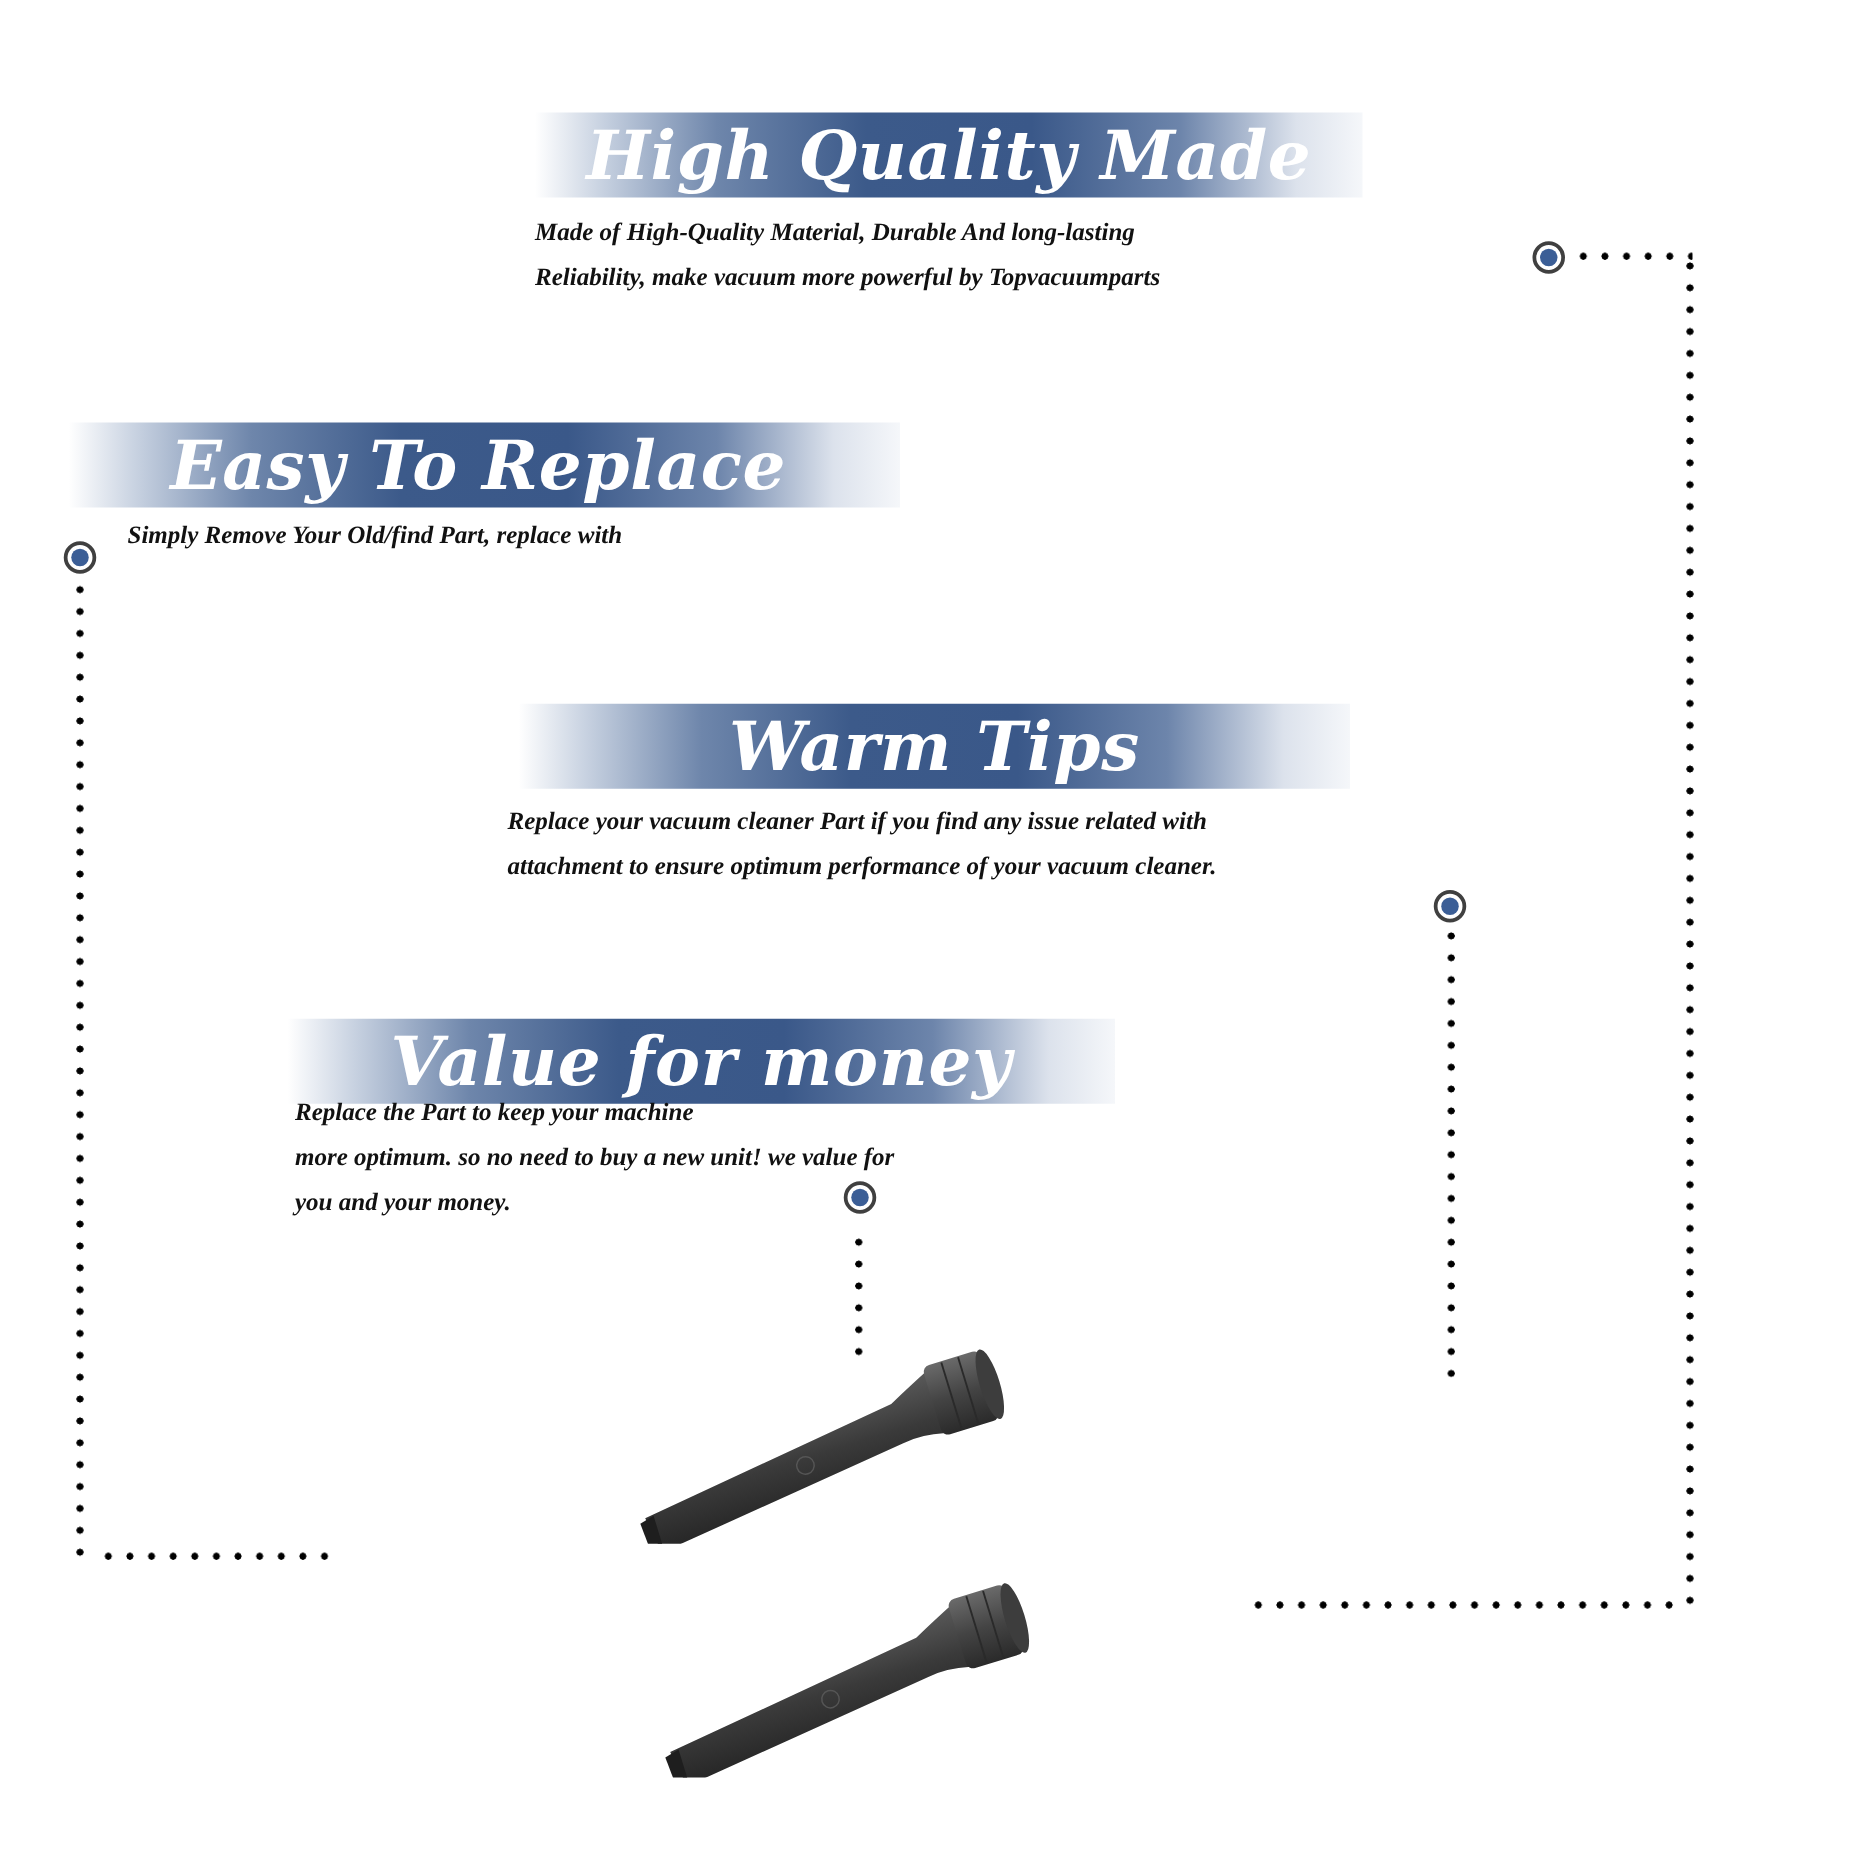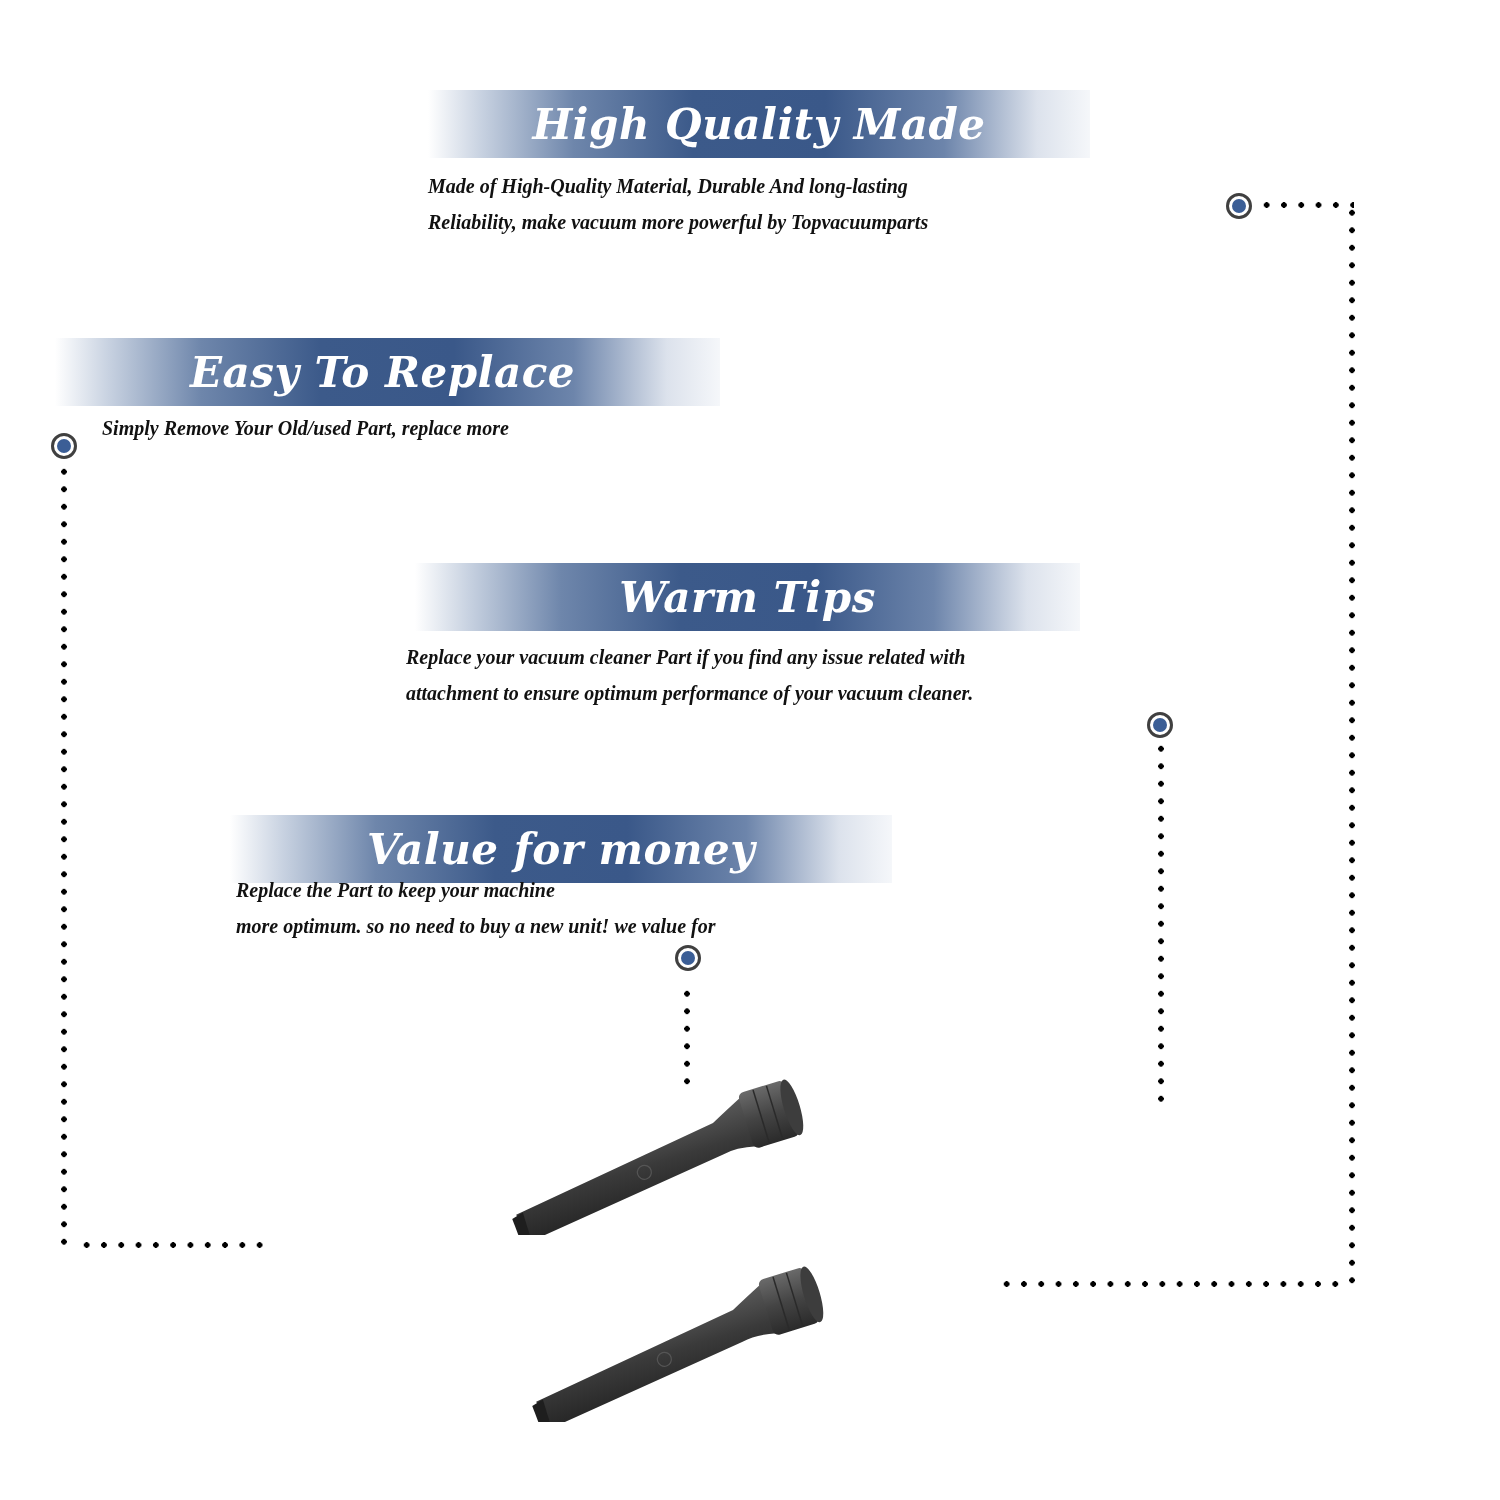--- a/index.html
+++ b/index.html
@@ -14,21 +14,21 @@
         #6e86ab 22%,
         #3c5a8a 40%,
         #3a5889 60%,
         #6d85ab 78%,
         rgba(220,226,236,1) 92%,
         rgba(245,247,250,1) 100%);
       display: flex; align-items: center; justify-content: center;
     }
     .banner-title {
       color: #ffffff; font-style: italic; font-weight: bold;
-      font-size: 42px; letter-spacing: 0.5px; white-space: nowrap;
+      font-size: 54px; letter-spacing: 0.5px; white-space: nowrap;
       font-family: "DejaVu Serif", "Liberation Serif", serif;
     }
     .desc {
       position: absolute; color: #111111;
       font-style: italic; font-weight: bold;
       font-size: 20px; line-height: 36px; white-space: nowrap;
       font-family: "Liberation Serif", "DejaVu Serif", serif;
     }
     .desc div { white-space: nowrap; }
 
@@ -57,37 +57,38 @@
 </div>
 <div class="desc" style="left:428px; top:168px;">
   <div>Made of  High-Quality Material, Durable And long-lasting</div>
   <div>Reliability, make vacuum more powerful by Topvacuumparts</div>
 </div>
 
 <div class="banner" style="left:55px; top:338px; width:665px;">
   <span class="banner-title" style="margin-left:-10px;">Easy To Replace</span>
 </div>
 <div class="desc" style="left:102px; top:410px;">
-  <div>Simply Remove Your Old/used Part, replace more</div>
+  <div>Simply Remove Your Old/find Part, replace with</div>
 </div>
 
 <div class="banner" style="left:415px; top:563px; width:665px;">
   <span class="banner-title">Warm Tips</span>
 </div>
 <div class="desc" style="left:406px; top:639px;font-style:italic;">
   <div>Replace your vacuum cleaner Part if you find any issue related with</div>
   <div> attachment to ensure optimum performance of your vacuum cleaner.</div>
 </div>
 
 <div class="banner" style="left:230px; top:802px; width:662px;margin-top:13px;">
   <span class="banner-title">Value for money</span>
 </div>
 <div class="desc" style="left:236px; top:872px;">
   <div>Replace the Part to keep your machine</div>
   <div>more optimum. so no need to buy a new unit! we value for</div>
+  <div>you and your money.</div>
 </div>
 
 <div class="marker" style="left:1226px; top:193px;">
     <div class="core"></div>
   </div>
 <div class="marker" style="left:51px; top:433px;">
     <div class="core"></div>
   </div>
 <div class="marker" style="left:1147px; top:712px;">
     <div class="core"></div>

